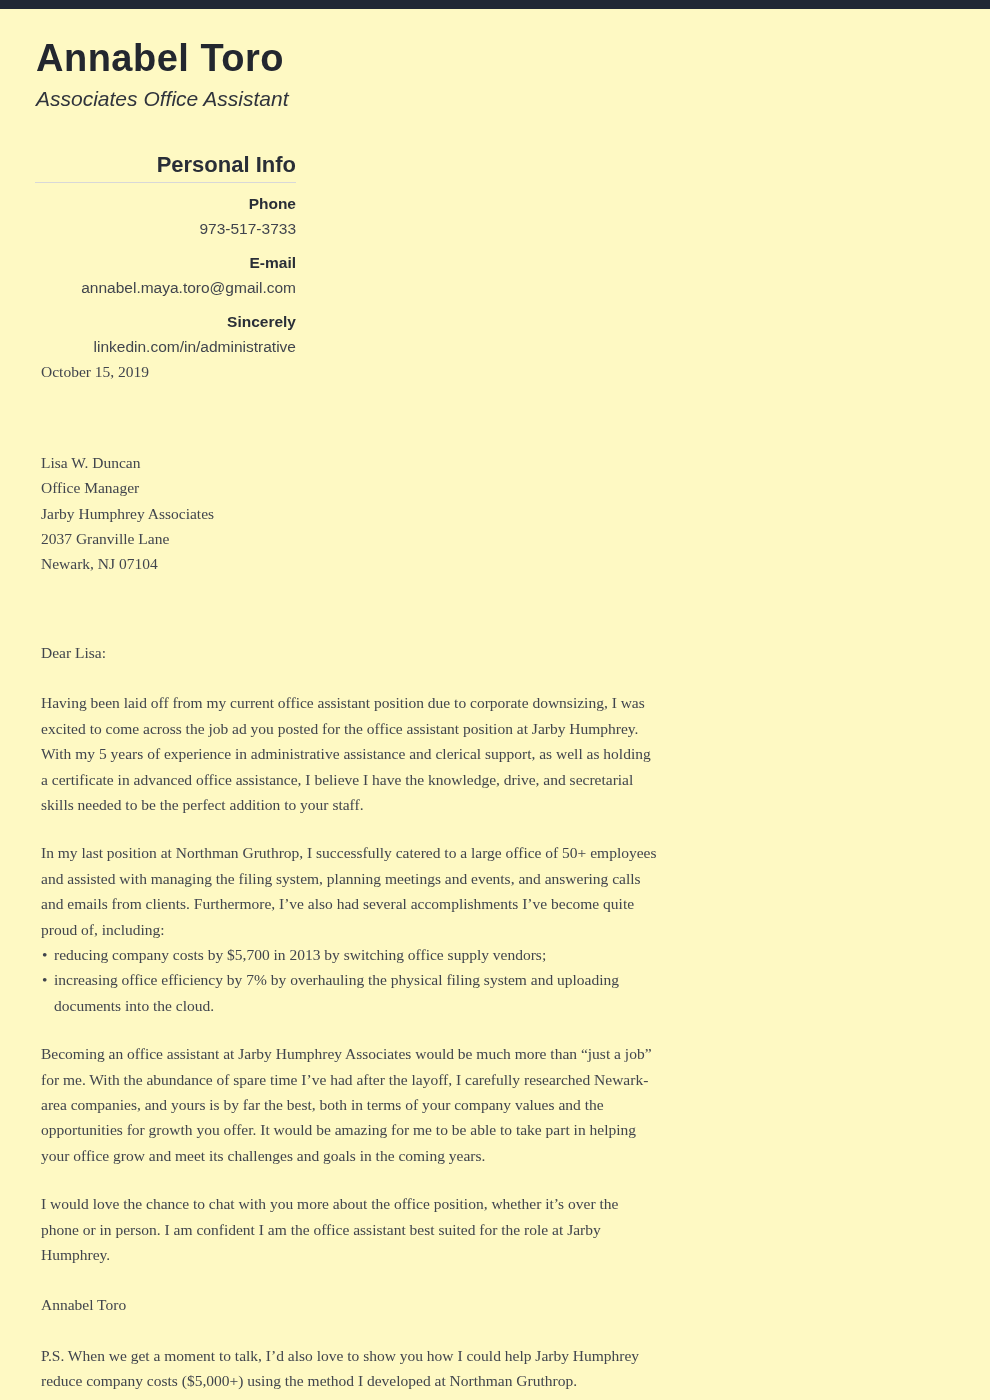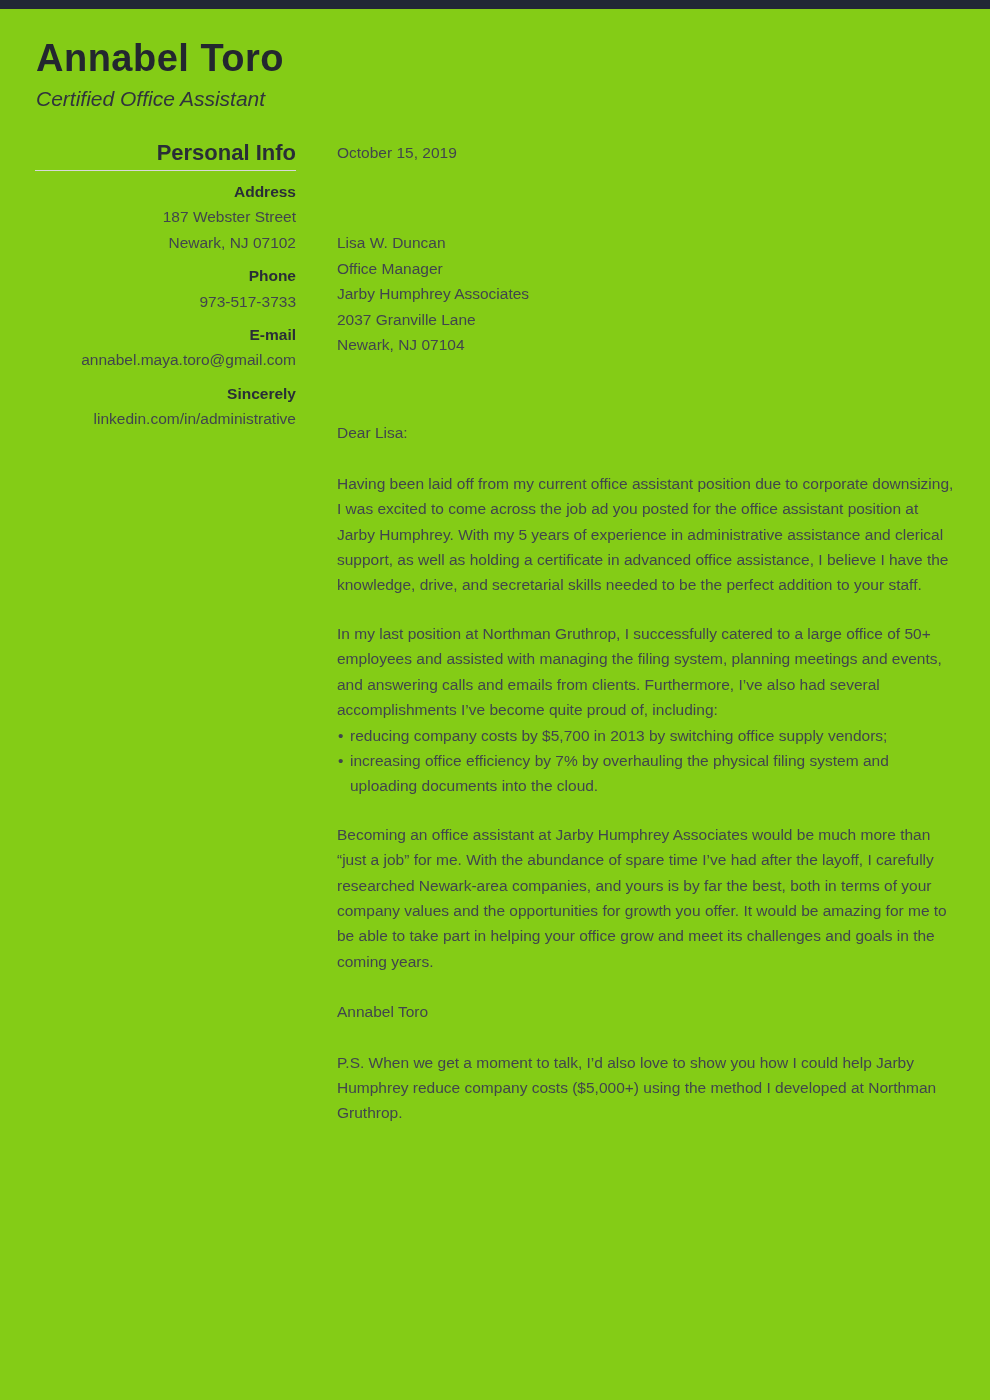--- a/index.html
+++ b/index.html
@@ -5,21 +5,21 @@
   * { margin: 0; padding: 0; box-sizing: border-box; }
   html, body { background: #ffffff; }
   body {
     font-family: "Liberation Sans", sans-serif;
     width: 990px;
     height: 1400px;
     overflow: hidden;
     position: relative;
     color: #41454d;
   }
-  .page { width: 990px; height: 1400px; background: #84cc16; }
+  .page { width: 990px; height: 1400px; background: #fef9c3; }
 
   .top-accent-bar {
     width: 100%;
     height: 9px;
     background: #212835;
   }
 
   
   .doc-header { padding: 27px 36px 0 36px; }
   .person-name {
@@ -33,22 +33,23 @@
     margin-top: 6px;
     font-size: 21px;
     font-style: italic;
     line-height: 26px;
     color: #30343c;
   }
 
   
   .columns {
     display: flex;
-    margin-top: 28px;
+    margin-top: 40px;
     align-items: flex-start;
+    flex-direction: column;
   }
   .sidebar {
     width: 261px;
     margin-left: 35px;
     flex: 0 0 auto;
     text-align: right;
   }
   .sidebar-heading {
     font-size: 22px;
     font-weight: bold;
@@ -70,20 +71,21 @@
     line-height: 25.4px;
     color: #41454d;
   }
 
   .main-col {
     margin-left: 41px;
     width: 618px;
     flex: 0 0 auto;
     font-size: 15.5px;
     line-height: 25.4px;
+    font-family: Liberation Serif, serif;
   }
   .date-line { }
   .recipient-block { margin-top: 65px; }
   .salutation { margin-top: 63px; }
   .para { margin-top: 25px; }
   .para-tight { margin-top: 23px; }
   ul.accomplishments {
     list-style: none;
     margin-top: 0;
   }
@@ -104,33 +106,28 @@
 </style>
 </head>
 <body>
 
 <div class="page">
 
   <div class="top-accent-bar"></div>
 
   <div class="doc-header">
     <div class="person-name">Annabel Toro</div>
-    <div class="person-title">Certified Office Assistant</div>
+    <div class="person-title">Associates Office Assistant</div>
   </div>
 
   <div class="columns">
 
     <div class="sidebar">
       <div class="sidebar-heading">Personal Info</div>
 
-      <div class="sidebar-group">
-        <div class="sidebar-label">Address</div>
-        <div class="sidebar-value">187 Webster Street</div>
-        <div class="sidebar-value">Newark, NJ 07102</div>
-      </div>
 
       <div class="sidebar-group">
         <div class="sidebar-label">Phone</div>
         <div class="sidebar-value">973-517-3733</div>
       </div>
 
       <div class="sidebar-group">
         <div class="sidebar-label">E-mail</div>
         <div class="sidebar-value">annabel.maya.toro@gmail.com</div>
       </div>
@@ -158,20 +155,21 @@
 
       <div class="para-tight">In my last position at Northman Gruthrop, I successfully catered to a large office of 50+ employees and assisted with managing the filing system, planning meetings and events, and answering calls and emails from clients. Furthermore, I’ve also had several accomplishments I’ve become quite proud of, including:</div>
 
       <ul class="accomplishments">
         <li>reducing company costs by $5,700 in 2013 by switching office supply vendors;</li>
         <li>increasing office efficiency by 7% by overhauling the physical filing system and uploading documents into the cloud.</li>
       </ul>
 
       <div class="para-tight">Becoming an office assistant at Jarby Humphrey Associates would be much more than “just a job” for me. With the abundance of spare time I’ve had after the layoff, I carefully researched Newark-area companies, and yours is by far the best, both in terms of your company values and the opportunities for growth you offer. It would be amazing for me to be able to take part in helping your office grow and meet its challenges and goals in the coming years.</div>
 
+      <div class="para-tight">I would love the chance to chat with you more about the office position, whether it’s over the phone or in person. I am confident I am the office assistant best suited for the role at Jarby Humphrey.</div>
 
 
       <div class="signature">Annabel Toro</div>
 
       <div class="postscript">P.S. When we get a moment to talk, I’d also love to show you how I could help Jarby Humphrey reduce company costs ($5,000+) using the method I developed at Northman Gruthrop.</div>
     </div>
 
   </div>
 </div>
 

